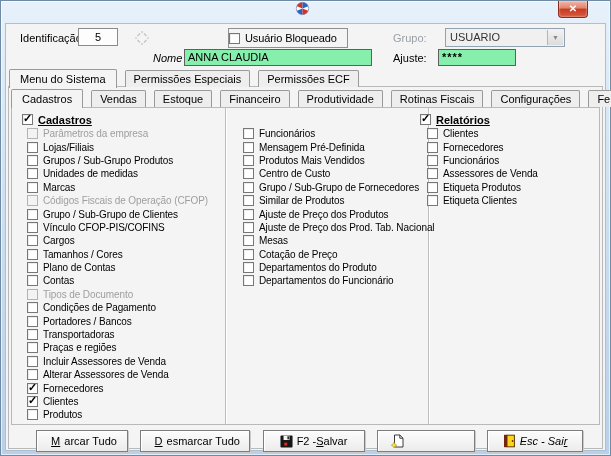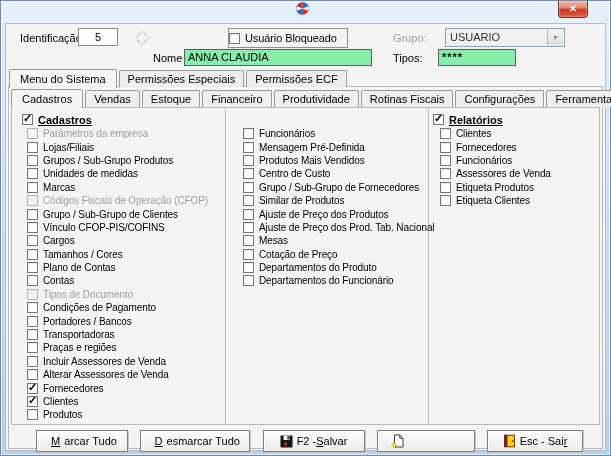--- a/index.html
+++ b/index.html
@@ -24,21 +24,21 @@
   #frame-bloq{position:absolute;left:222px;top:4px;width:120px;height:20px;border:1px solid #8f8f8f;display:flex;align-items:center;gap:5px;}
   #combo-grupo{position:absolute;left:423px;top:4px;width:120px;height:19px;border:1px solid #92a2b0;background:#f0f0f0;color:#333;font-size:11px;line-height:17px;padding-left:4px;margin-left:16px;}
   .combo-arrow{position:absolute;right:1px;top:1px;bottom:1px;width:16px;background:linear-gradient(#f2f2f2,#dcdcdc);border-left:1px solid #b5b5b5;color:#8a8a8a;font-size:7px;text-align:center;line-height:15px;}
   #fld-nome{left:178px;top:25px;width:188px;height:17px;}
   #fld-senha{left:432px;top:25px;width:78px;height:17px;font-weight:bold;letter-spacing:1px;}
 
   .tabstrip{position:absolute;display:flex;align-items:flex-end;z-index:3;}
   #main-tabs{left:3px;top:42px;height:21px;}
   #sub-tabs{left:5px;top:63px;height:20px;}
   .tab{border:1px solid #9a9a9a;border-bottom:none;background:#eeeeee;font-size:11px;color:#000;
-    padding:2px 8px 2px;margin-right:2px;border-radius:2px 2px 0 0;white-space:nowrap;cursor:pointer;}
+    padding:2px 8px 2px;margin-right:8px;border-radius:2px 2px 0 0;white-space:nowrap;cursor:pointer;}
   .tab.active{background:#f4f4f4;position:relative;top:1px;padding:3px 10px 3px;z-index:4;}
 
   .page-frame{position:absolute;left:2px;right:2px;top:62px;bottom:1px;border:1px solid #b9b9b9;}
   .panel{position:absolute;left:5px;right:5px;top:83px;height:318px;background:#f4f4f4;border:1px solid #b9b9b9;}
   .vdivider{position:absolute;top:0;bottom:0;width:1px;background:#bdbdbd;box-shadow:1px 0 0 #ffffff;}
   .col{position:absolute;top:4px;}
   .cb-row{display:flex;align-items:center;gap:5px;height:13.4px;white-space:nowrap;}
   .cb-row.header{height:15px;}
   .cb{width:11px;height:11px;border:1px solid #777;background:#fff;position:relative;flex:0 0 auto;
     box-shadow:inset 1px 1px 0 rgba(0,0,0,.07);}
@@ -91,23 +91,23 @@
     </span>
     <span id="frame-bloq">
       <span class="cb"></span>
       <span class="cb-lab" style="font-size:11px;">Usuário Bloqueado</span>
     </span>
     <span class="lbl dis" style="left:387px;top:8px;">Grupo:</span>
     <span id="combo-grupo">
       <span>USUARIO</span>
       <span class="combo-arrow">▼</span>
     </span>
-    <span class="lbl" style="left:147px;top:28px;">Nome</span>
+    <span class="lbl" style="left:147px;top:28px;font-style:italic;">Nome</span>
     <span class="field" id="fld-nome">ANNA CLAUDIA</span>
-    <span class="lbl" style="left:387px;top:28px;">Tipos:</span>
+    <span class="lbl" style="left:387px;top:28px;">Ajuste:</span>
     <span class="field" id="fld-senha">****</span>
 
     <div class="tabstrip" id="main-tabs">
       <span class="tab active">Menu do Sistema</span>
       <span class="tab">Permissões Especiais</span>
       <span class="tab">Permissões ECF</span>
     </div>
     <div class="page-frame"></div>
 
     <div class="tabstrip" id="sub-tabs">
@@ -269,21 +269,21 @@
               <span class="cb"></span>
               <span class="cb-lab">Departamentos do Produto</span>
             </div>
             <div class="cb-row">
               <span class="cb"></span>
               <span class="cb-lab">Departamentos do Funcionário</span>
             </div>
           </div>
       </div>
 
-      <div class="col" style="left:421px;">
+      <div class="col" style="left:408px;">
         <div class="cb-row header">
           <span class="cb checked"></span>
           <span class="cb-lab hdr-lab">Relatórios</span>
         </div>
         <div class="items" style="padding-left:7px;">
             <div class="cb-row">
               <span class="cb"></span>
               <span class="cb-lab">Clientes</span>
             </div>
             <div class="cb-row">
@@ -351,21 +351,21 @@
           </span>
       </span>
       <span class="btn b5">
         <span>
           <svg width="13" height="14" viewBox="0 0 13 14">
             <rect x="1" y="0.8" width="3" height="12.4" fill="#7a1f14"></rect>
             <rect x="4" y="1.2" width="7.4" height="11.6" fill="#ffd21e" stroke="#5a3a00"></rect>
             <circle cx="9.6" cy="7" r="0.9" fill="#5a3a00"></circle>
           </svg>
         </span>
-        <span style="display:flex;">
+        <span style="display:flex;font-style:italic;">
             <span>Esc - Sai</span>
             <span class="accel">r</span>
             <span></span>
           </span>
       </span>
     </div>
 
   </div>
 </div>
 

